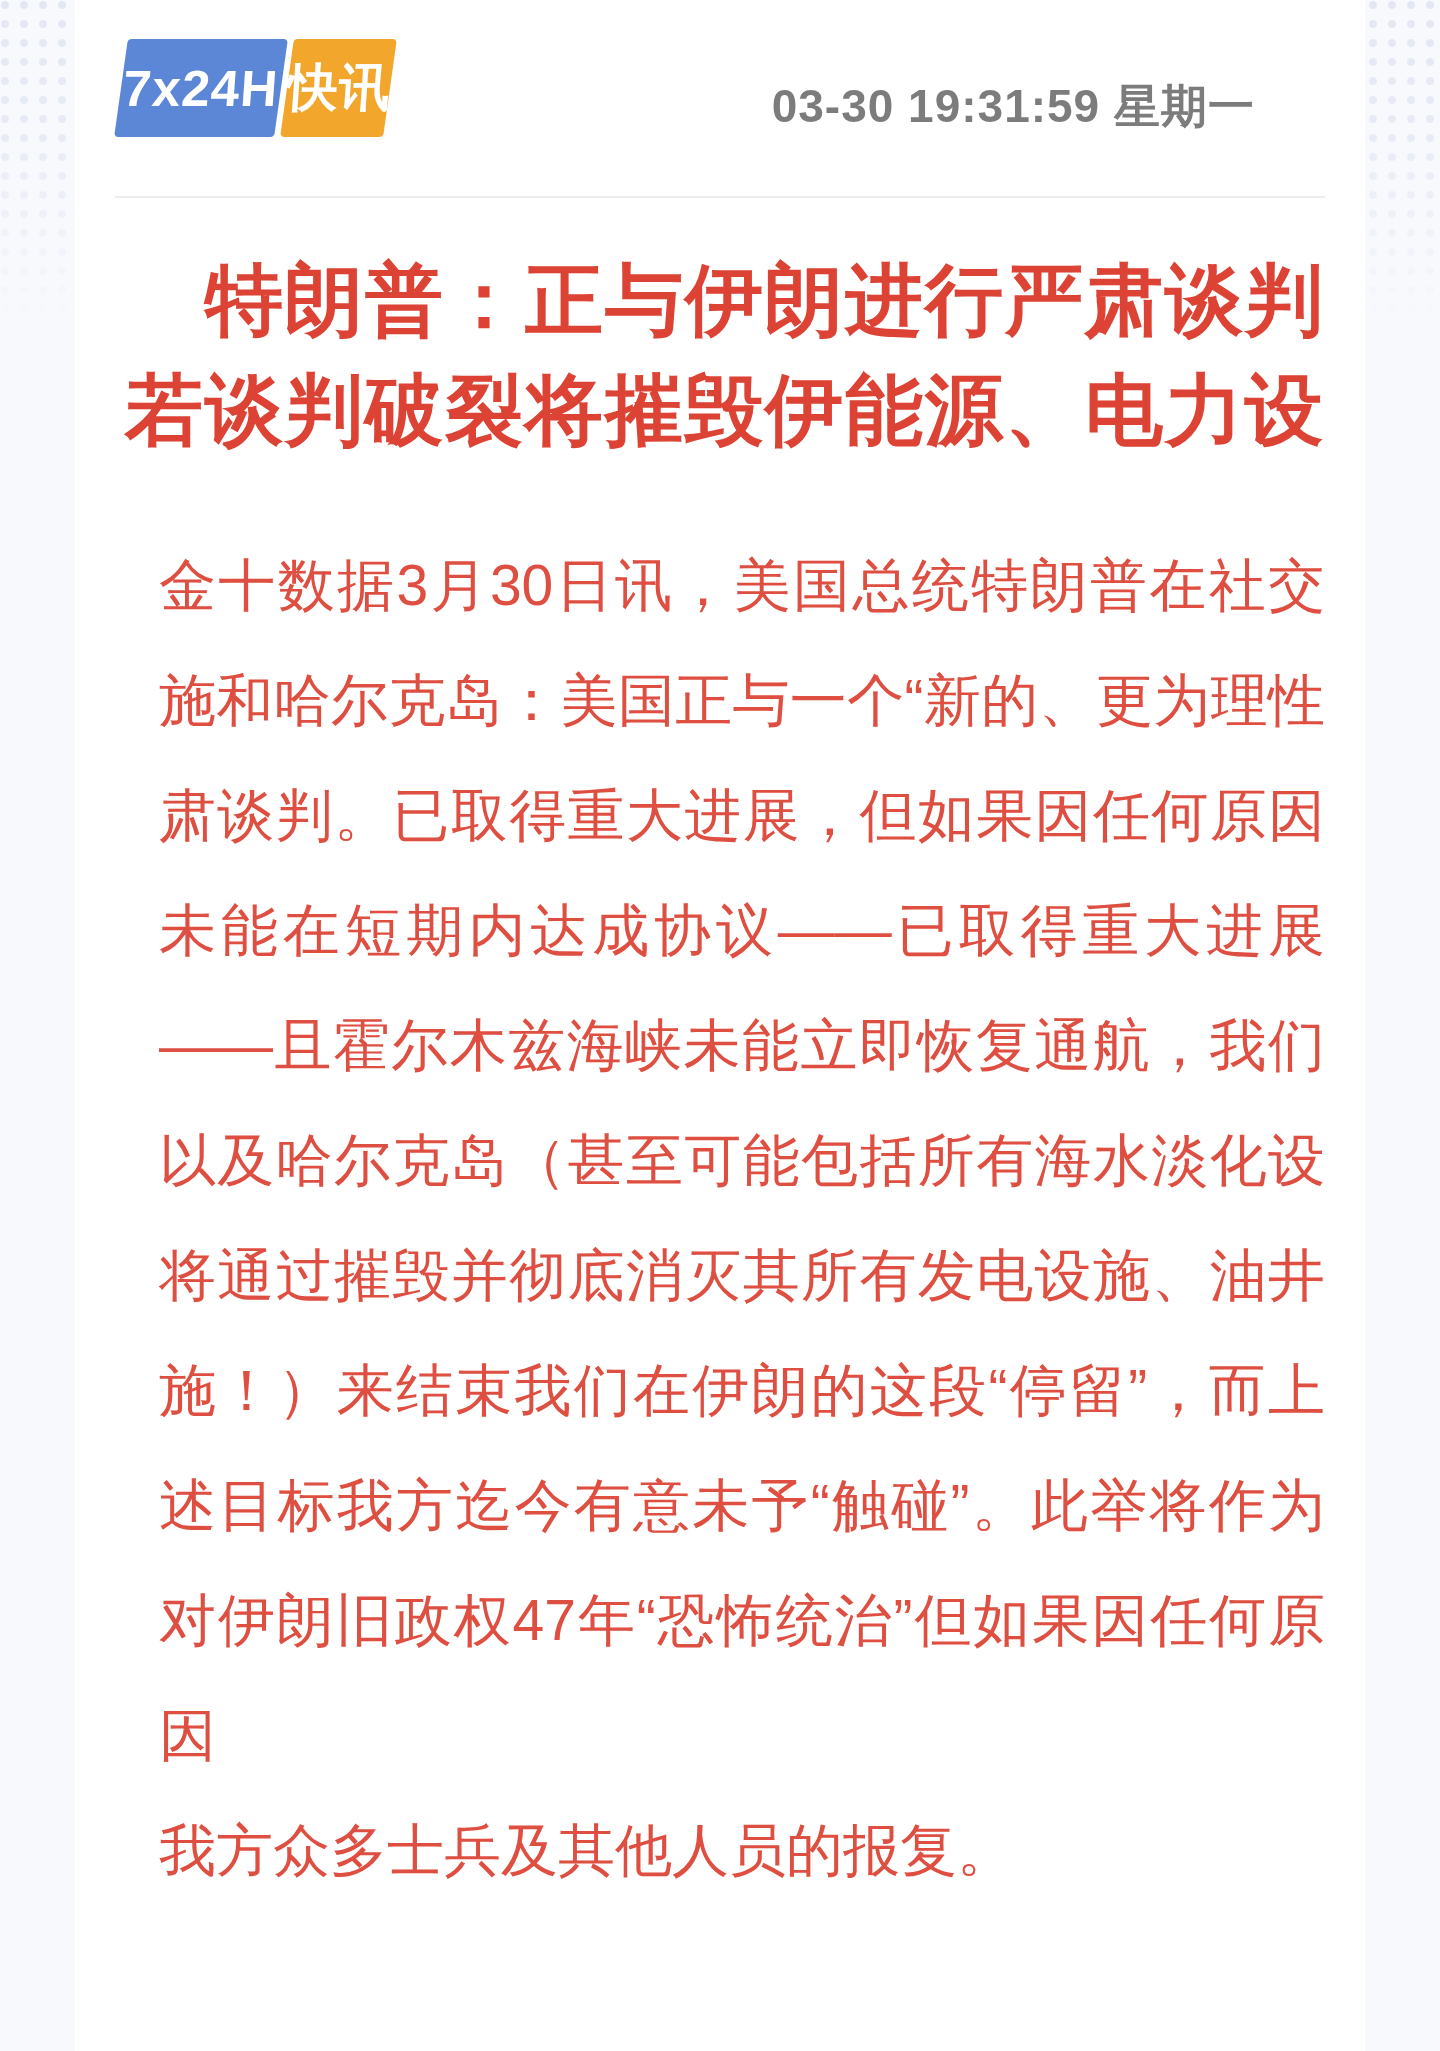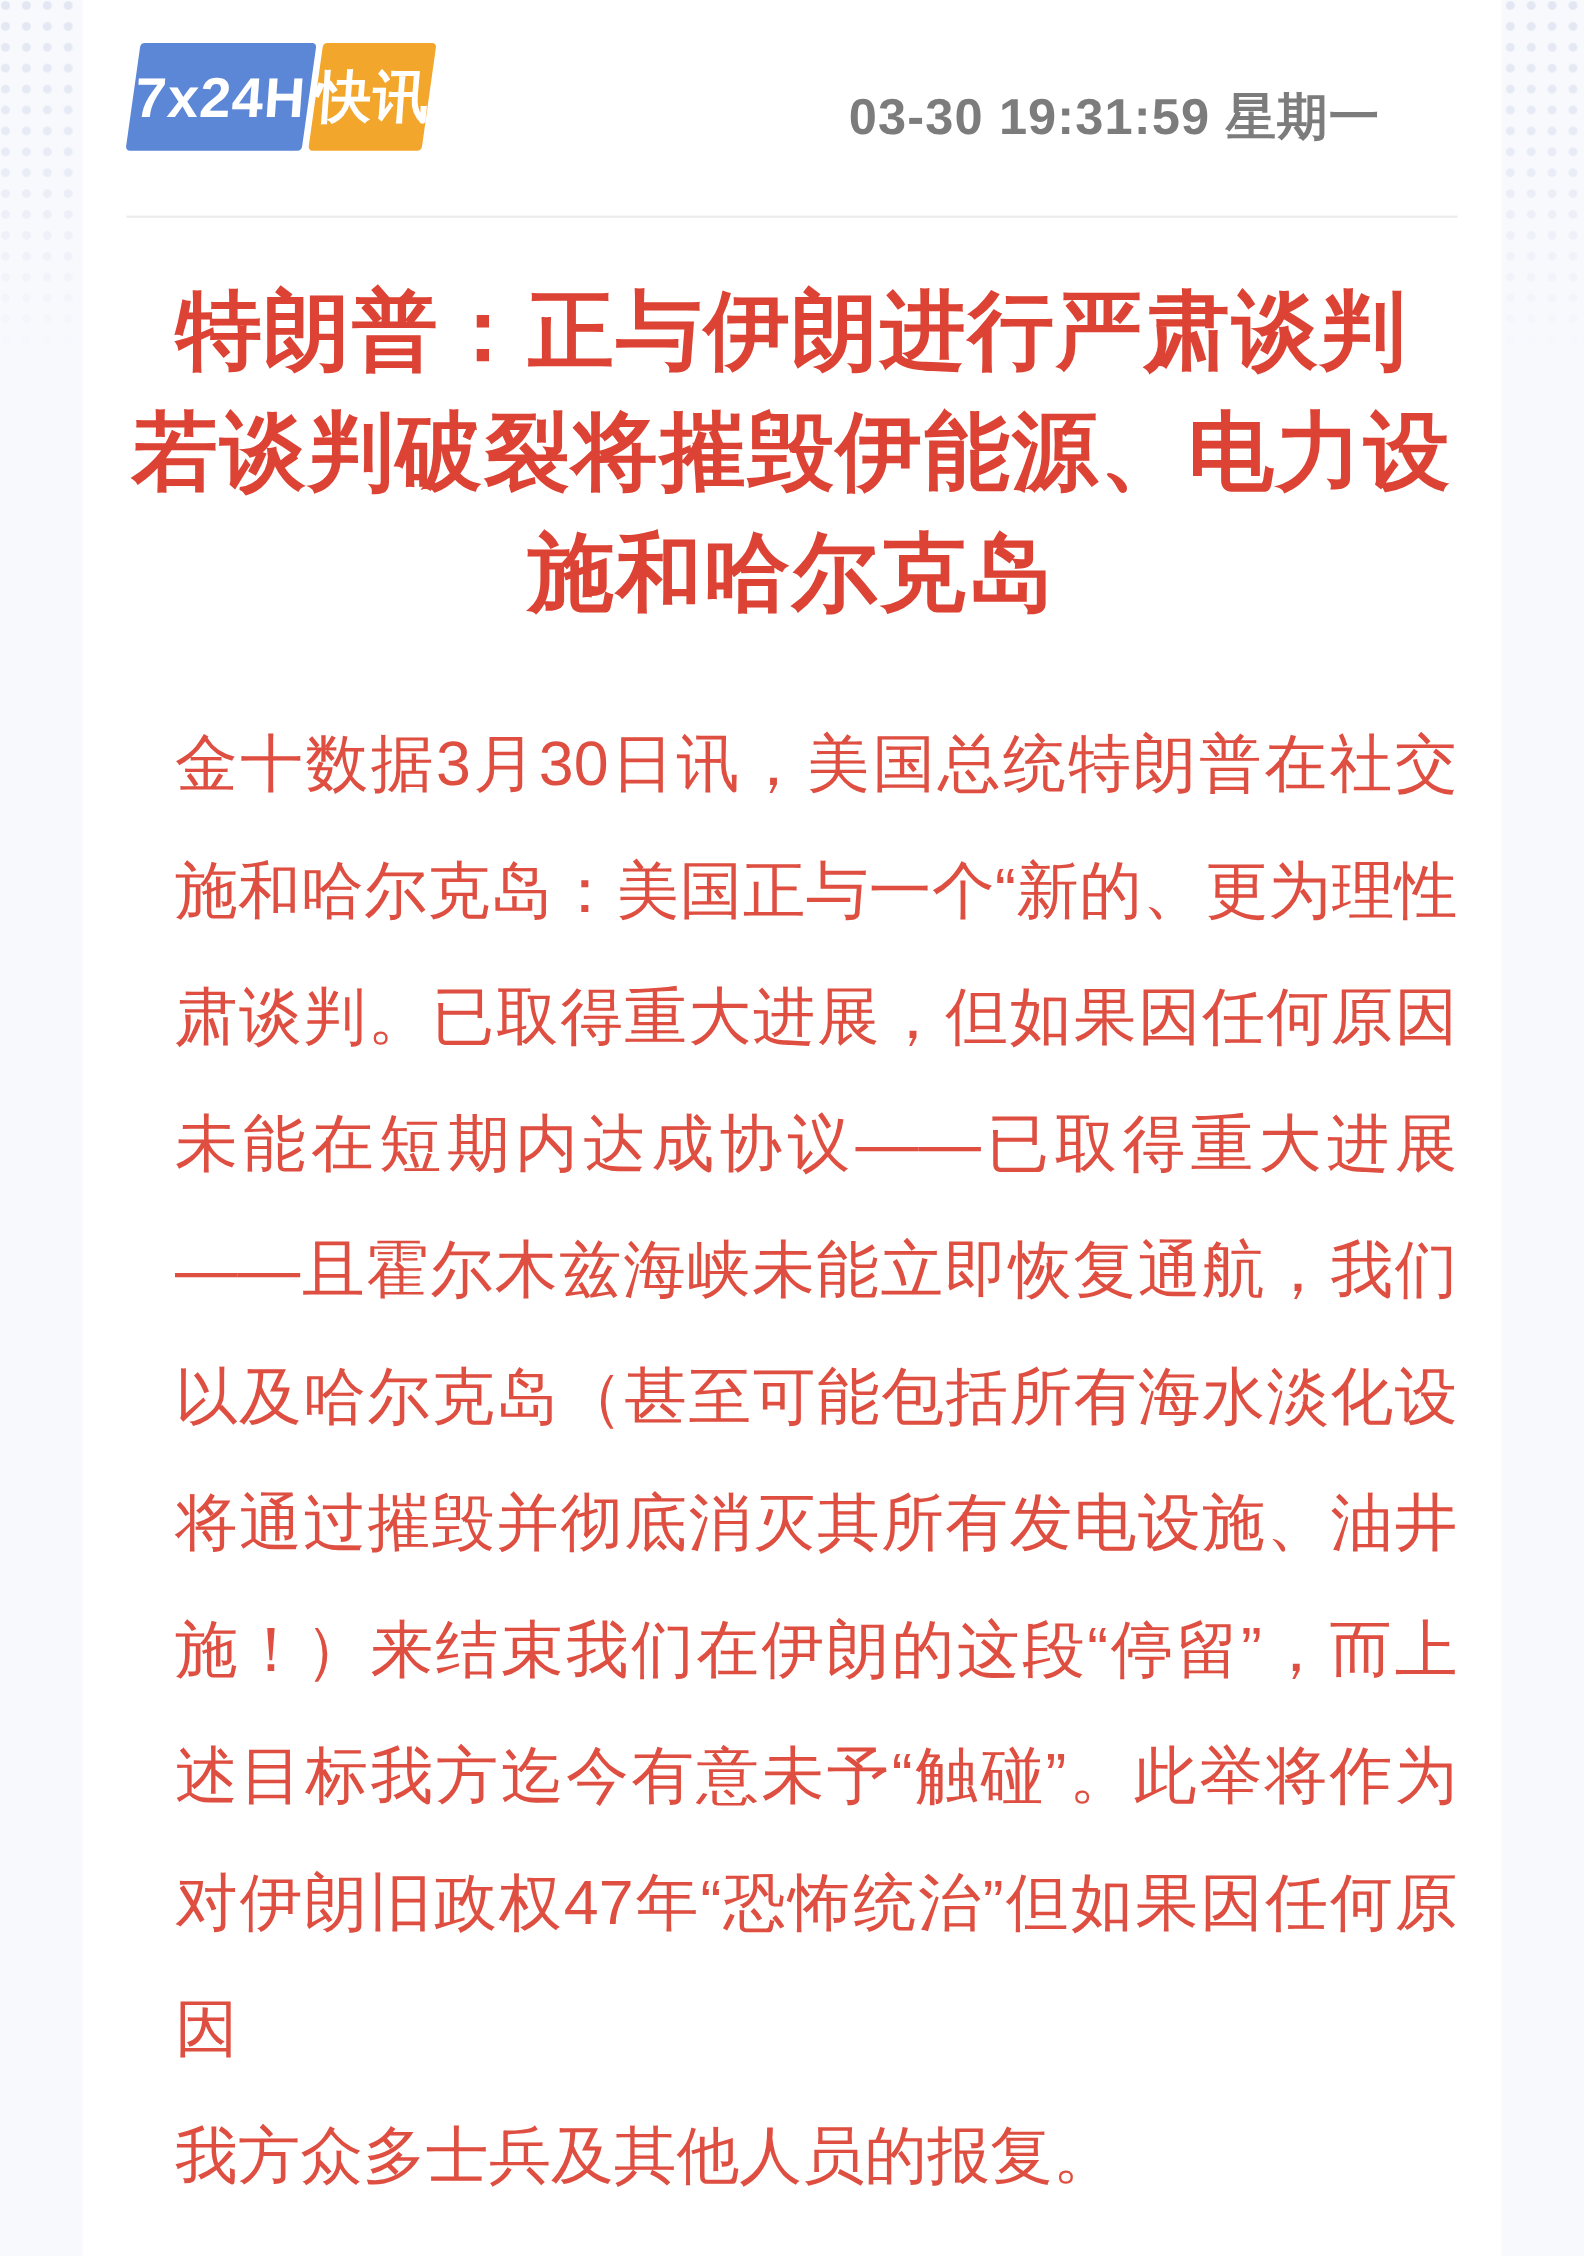--- a/index.html
+++ b/index.html
@@ -82,21 +82,21 @@
     line-height: 115px;
     font-weight: 500;
     color: var(--body-red, #df4f41);
   }
   .body-line {
     text-align: justify;
     text-align-last: justify;
     margin-left: 44px;
   }
   .body-line:last-child { text-align-last: left; }
-  .title-line { text-align: center; }
+  .title-line { text-align: right; }
 </style>
 </head>
 <body>
 
 <div class="page">
   <div class="card">
 
     <div class="header-row">
       <div class="badge">
         <div class="badge-seg badge-left">
@@ -107,21 +107,20 @@
         </div>
       </div>
       <div class="timestamp">03-30 19:31:59 星期一</div>
     </div>
 
     <div class="divider"></div>
 
     <h1 class="title">
         <div class="title-line">特朗普：正与伊朗进行严肃谈判</div>
         <div class="title-line">若谈判破裂将摧毁伊能源、电力设</div>
-        <div class="title-line">施和哈尔克岛</div>
       </h1>
 
     <div class="body-text">
         <div class="body-line">金十数据3月30日讯，美国总统特朗普在社交</div>
         <div class="body-line">施和哈尔克岛：美国正与一个“新的、更为理性</div>
         <div class="body-line">肃谈判。已取得重大进展，但如果因任何原因</div>
         <div class="body-line">未能在短期内达成协议——已取得重大进展</div>
         <div class="body-line">——且霍尔木兹海峡未能立即恢复通航，我们</div>
         <div class="body-line">以及哈尔克岛（甚至可能包括所有海水淡化设</div>
         <div class="body-line">将通过摧毁并彻底消灭其所有发电设施、油井</div>

